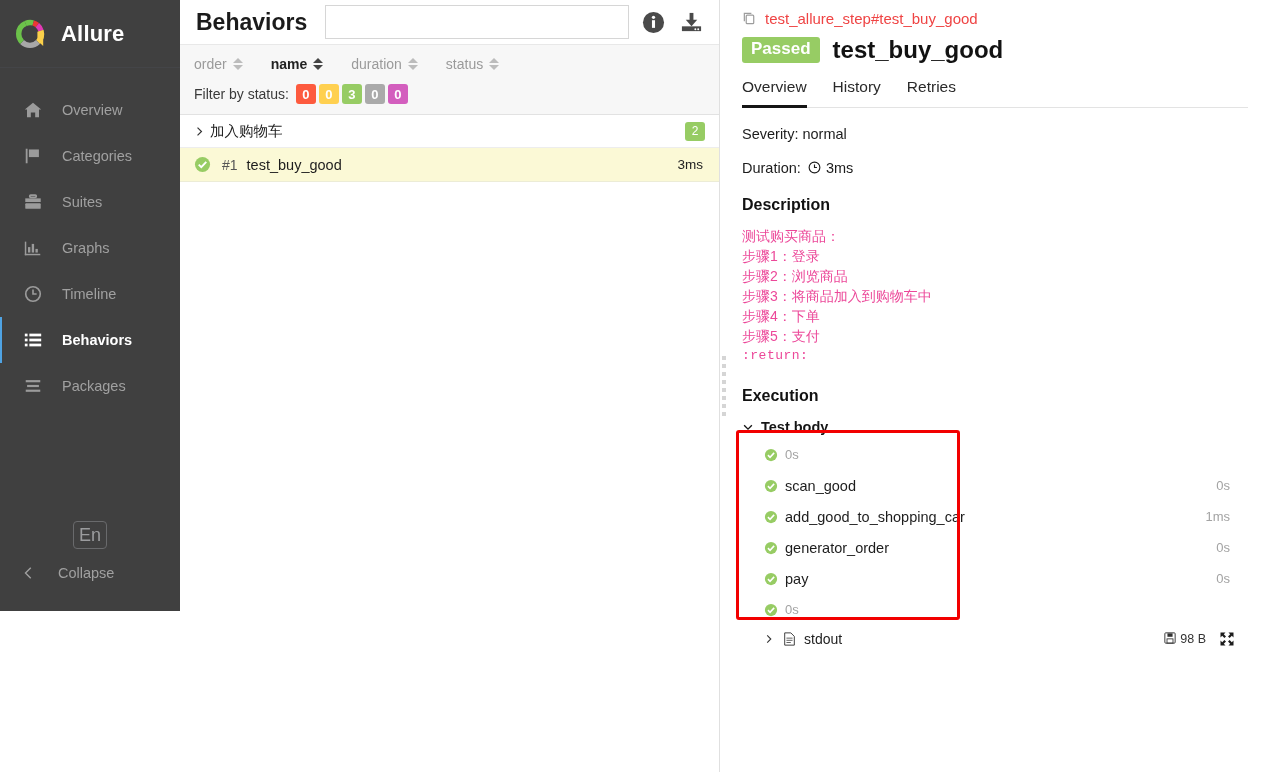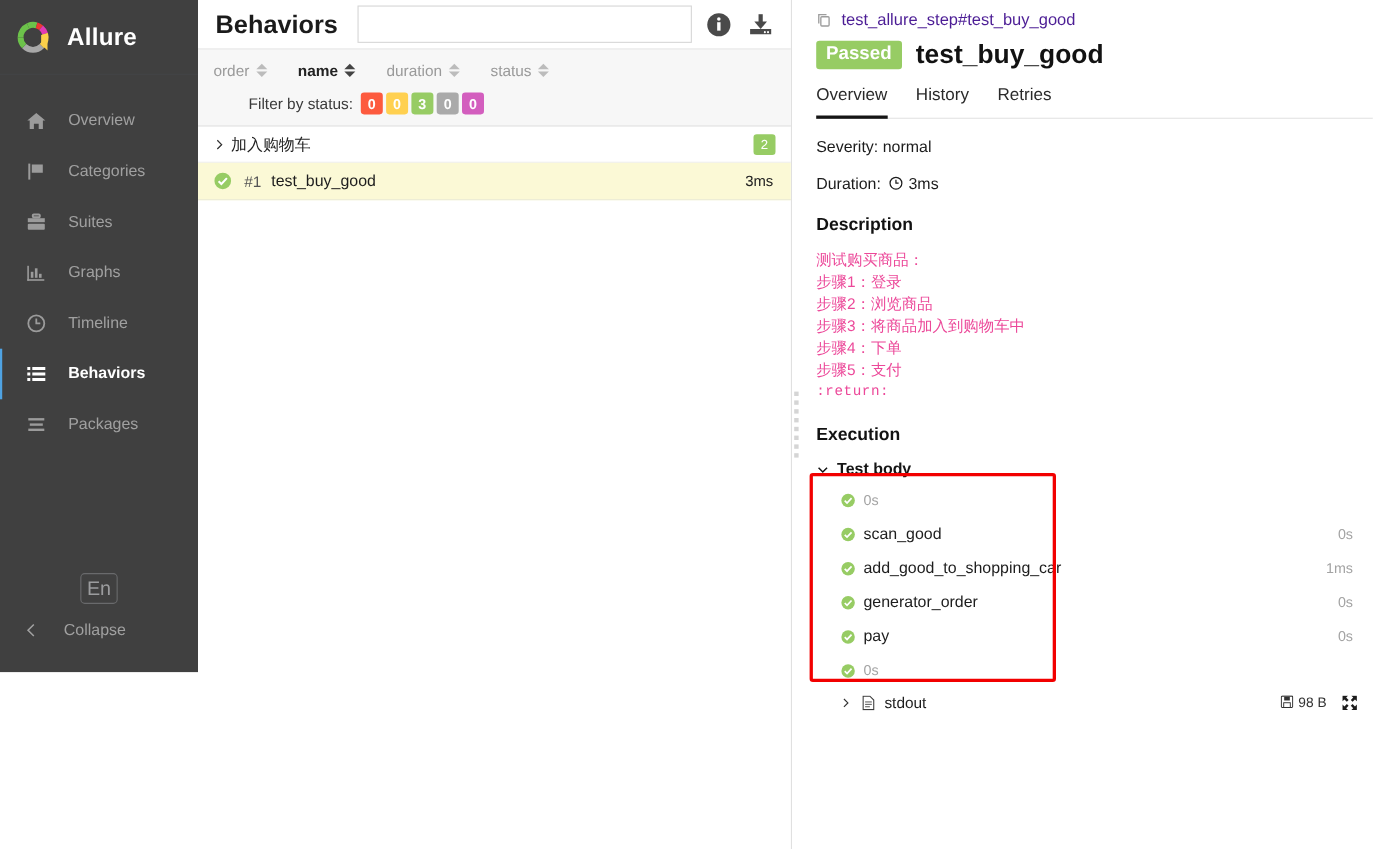--- a/index.html
+++ b/index.html
@@ -104,21 +104,21 @@
   .sort-item .sort-label { margin-right: 6px; }
   .arrows { display: flex; flex-direction: column; gap: 2px; }
   .arr-up, .arr-dn {
     width: 0; height: 0; border-left: 5px solid transparent; border-right: 5px solid transparent;
   }
   .arr-up { border-bottom: 5px solid #bcbcbc; }
   .arr-dn { border-top: 5px solid #bcbcbc; }
   .sort-item.active .arr-up { border-bottom-color: #444; }
   .sort-item.active .arr-dn { border-top-color: #444; }
 
-  .filter-row { display: flex; align-items: center; padding-left: 14px; height: 24px; margin-top: 5px; margin-left: 32px; }
+  .filter-row { display: flex; align-items: center; padding-left: 14px; height: 24px; margin-top: 5px; }
   .filter-label { font-size: 14px; color: #3a3a3a; margin-right: 7px; }
   .badges { display: flex; gap: 3px; }
   .badge {
     width: 20px; height: 20px; border-radius: 3px;
     color: #fff; font-size: 13px; font-weight: bold;
     display: flex; align-items: center; justify-content: center;
     cursor: pointer;
   }
 
   .tree { flex: 1; overflow: hidden; }
@@ -159,21 +159,21 @@
   .splitter .dots i { width: 4px; height: 4px; background: #d5d5d5; display: block; }
 
   
   .right {
     flex: 1; height: 772px; background: #fff;
     padding: 0 14px 0 14px;
     position: relative; overflow: hidden;
   }
   .crumb { display: flex; align-items: center; padding-top: 10px; }
   .crumb .copy-icon { width: 16px; height: 16px; margin-right: 7px; flex:0 0 16px;}
-  .crumb-text { color: #4c1d95; font-size: 15px; }
+  .crumb-text { color: #ef4444; font-size: 15px; }
   .title-row { display: flex; align-items: center; margin-top: 9px; }
   .status-chip {
     background: #97cc64; color: #fff; font-weight: bold; font-size: 17px;
     padding: 2px 9px 4px 9px; border-radius: 3px; margin-right: 13px;
   }
   .test-title { font-size: 24px; font-weight: bold; color: #121212; }
   .tabs { display: flex; gap: 26px; margin-top: 14px; border-bottom: 1px solid #e3e3e3; }
   .tab {
     font-size: 15.5px; color: #2a2a2a; padding-bottom: 9px; cursor: pointer;
     border-bottom: 3px solid transparent; margin-bottom: -1px;

